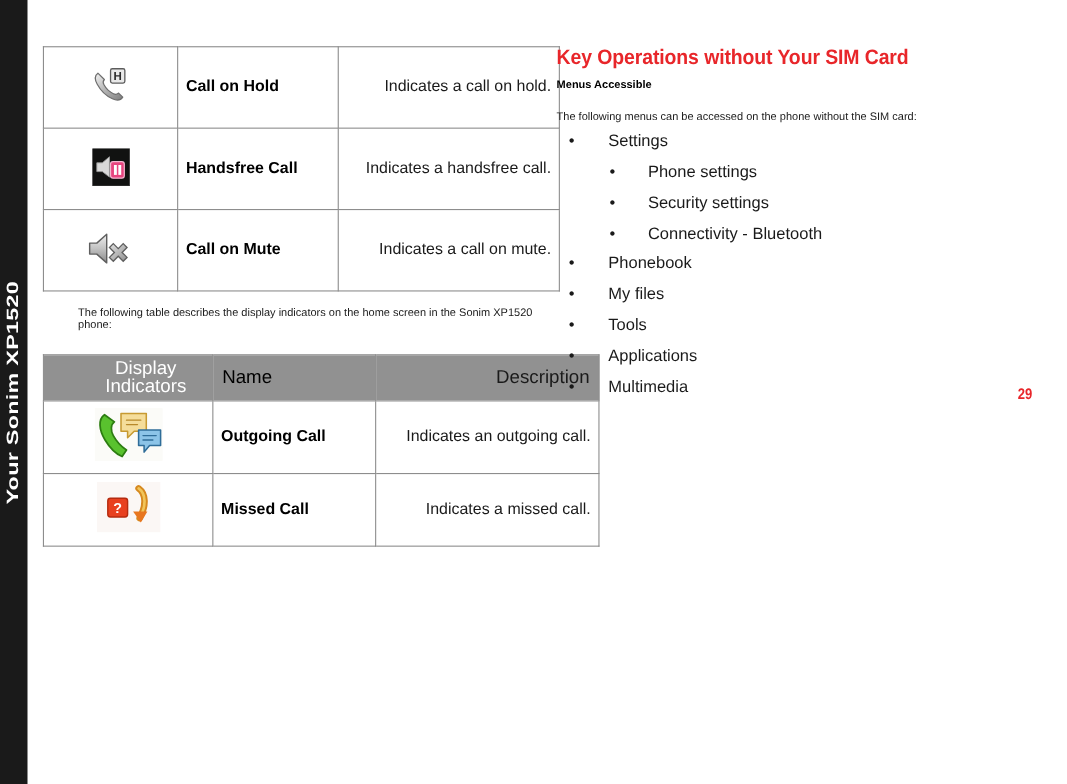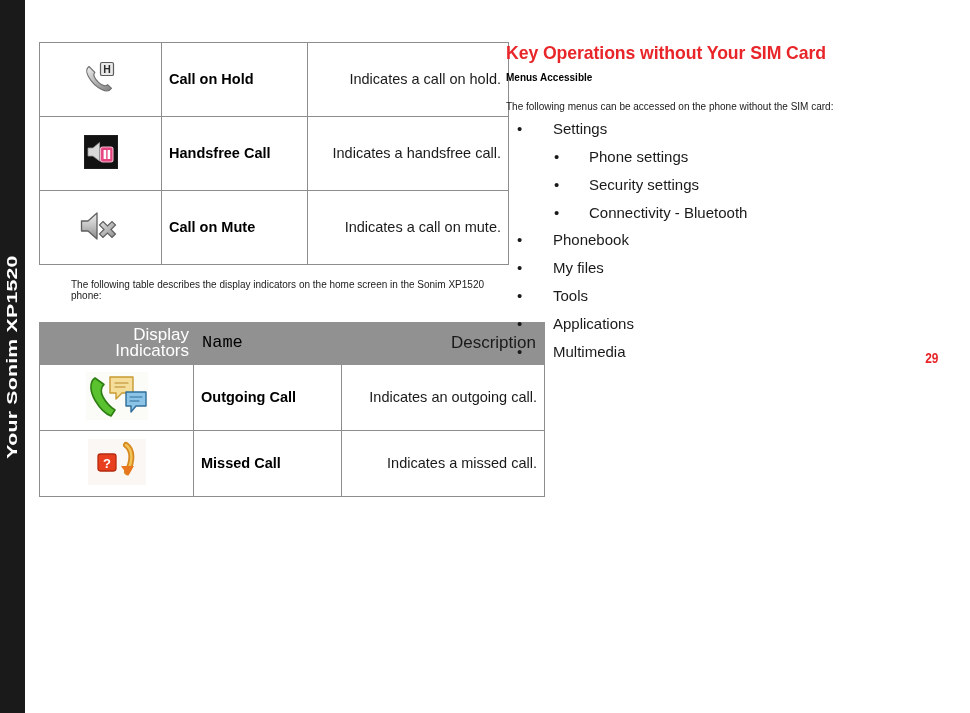--- a/index.html
+++ b/index.html
@@ -272,22 +272,22 @@
         </tbody>
       </table>
     </div>
 
     <p class="para" id="intro-para" style="position:absolute; left:0; top:273px;margin-left:32px;">The following table describes the display indicators on the home screen in the Sonim XP1520 phone:</p>
 
     <div style="position:absolute; left:0; top:322px;">
       <table class="ind-table">
         <thead>
           <tr>
-            <th class="c-icon" style="text-align:right;padding-left:36px;">Display Indicators</th>
-            <th class="c-name" style="font-weight:normal;font-family:Liberation Mono, monospace;">Name</th>
+            <th class="c-icon" style="text-align:center;padding-left:36px;">Display Indicators</th>
+            <th class="c-name" style="font-weight:normal;">Name</th>
             <th class="c-desc">Description</th>
           </tr>
         </thead>
         <tbody>
 
           <tr class="row-mid">
             <td class="c-icon">
               <span class="icon-box">
                 <svg width="62" height="48" viewBox="0 0 62 48" aria-hidden="true">
                   <rect x="0" y="0" width="62" height="48" fill="#fbfbf8"></rect>

